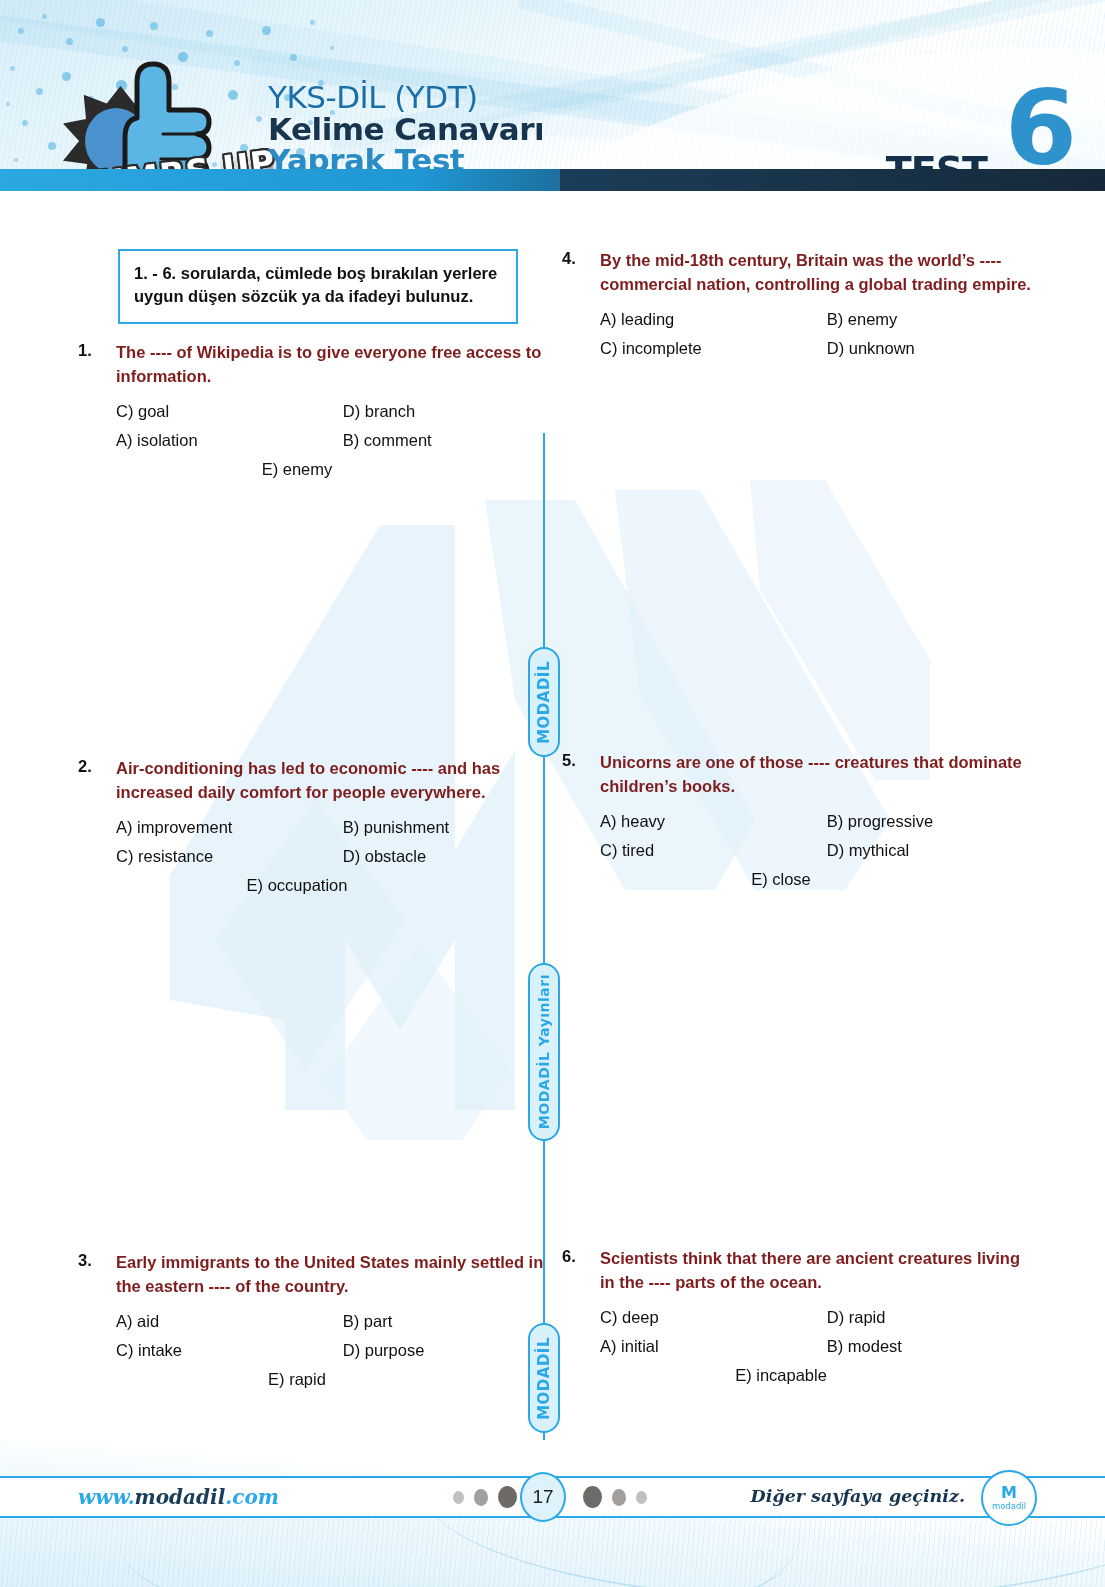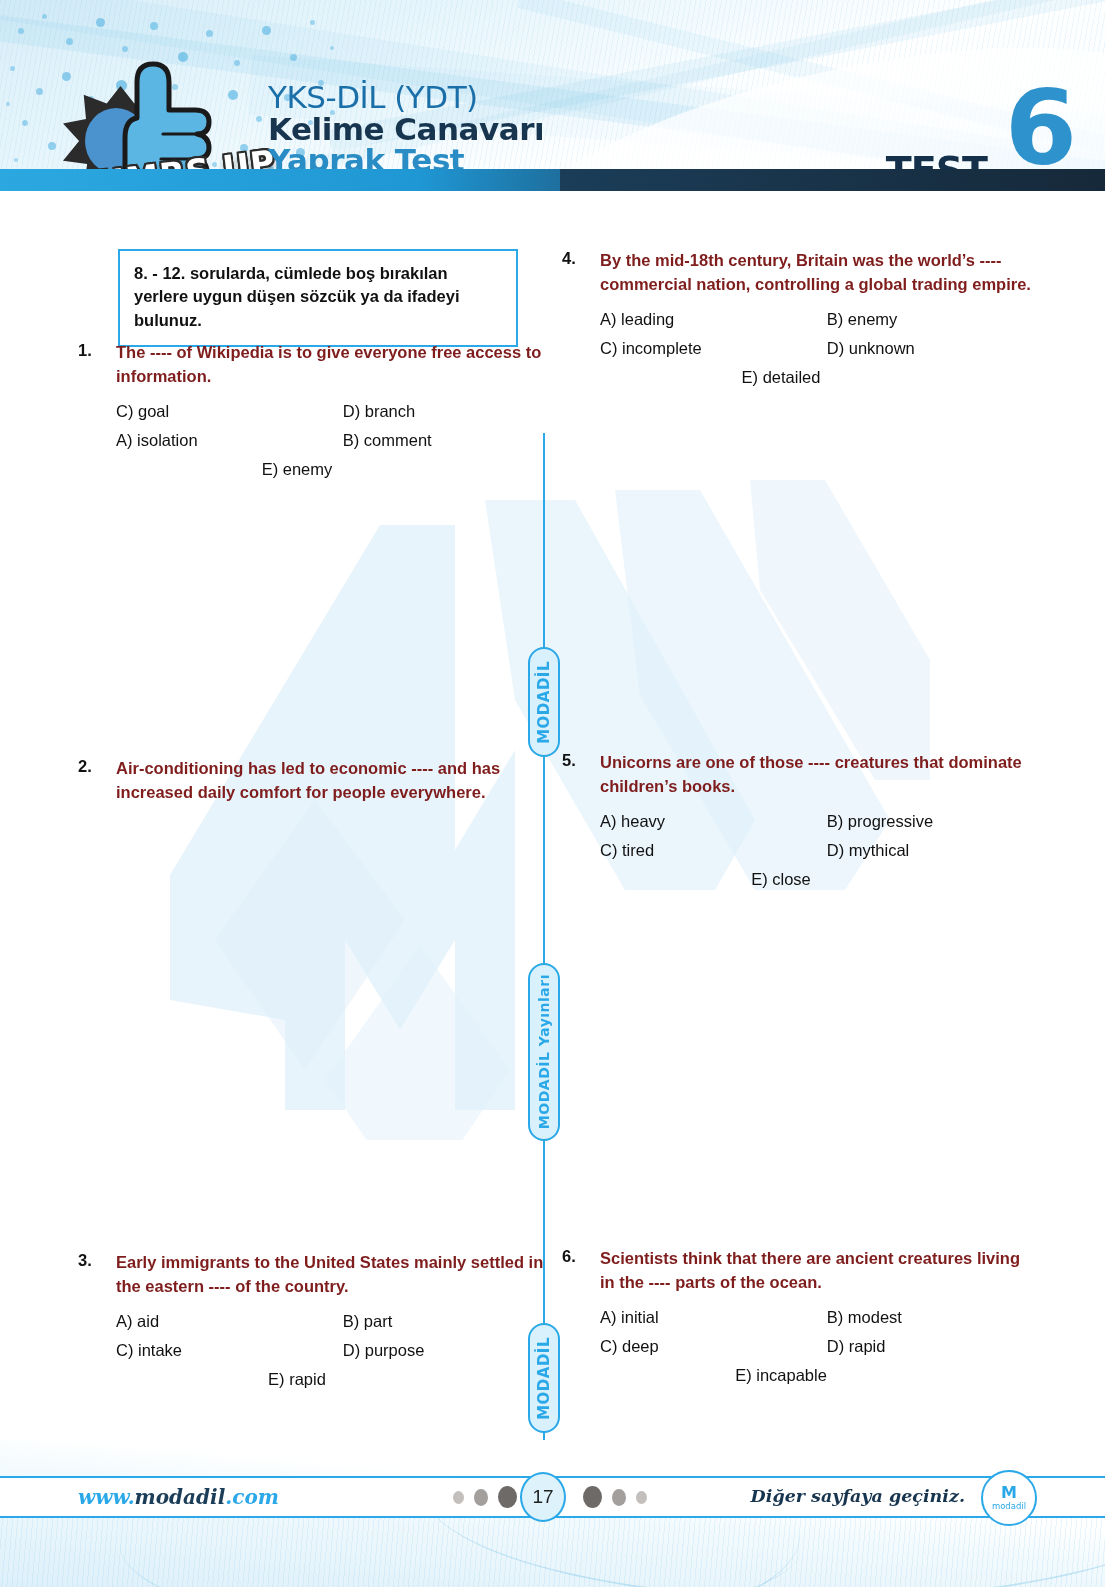--- a/index.html
+++ b/index.html
@@ -447,21 +447,21 @@
   <div class="vlabel vl2">
     <span>MODADİL Yayınları</span>
   </div>
   <div class="vlabel vl3">
     <span>MODADİL</span>
   </div>
 
   <div class="col-left">
 
     <div class="instr-box">
-      <p>8. - 12. sorularda, cümlede boş bırakılan yerlere uygun düşen sözcük ya da ifadeyi bulunuz.</p>
+      <p>1. - 6. sorularda, cümlede boş bırakılan yerlere uygun düşen sözcük ya da ifadeyi bulunuz.</p>
     </div>
 
     <div class="q" style="top:136px;">
       <div class="qnum">1.</div>
       <div class="qtext">The ---- of Wikipedia is to give everyone free access to information.</div>
       <div class="opts">
         <div class="optrow">
           <div class="o a">C) goal</div>
           <div class="o b">D) branch</div>
         </div>
@@ -469,20 +469,31 @@
           <div class="o a">A) isolation</div>
           <div class="o b">B) comment</div>
         </div>
         <div class="opt-e">E) enemy</div>
       </div>
     </div>
 
     <div class="q" style="top:552px;">
       <div class="qnum">2.</div>
       <div class="qtext">Air-conditioning has led to economic ---- and has increased daily comfort for people everywhere.</div>
+      <div class="opts">
+        <div class="optrow">
+          <div class="o a">A) improvement</div>
+          <div class="o b">B) punishment</div>
+        </div>
+        <div class="optrow">
+          <div class="o a">C) resistance</div>
+          <div class="o b">D) obstacle</div>
+        </div>
+        <div class="opt-e">E) occupation</div>
+      </div>
     </div>
 
     <div class="q" style="top:1046px;">
       <div class="qnum">3.</div>
       <div class="qtext">Early immigrants to the United States mainly settled in the eastern ---- of the country.</div>
       <div class="opts">
         <div class="optrow">
           <div class="o a">A) aid</div>
           <div class="o b">B) part</div>
         </div>
@@ -502,21 +513,20 @@
       <div class="qtext">By the mid-18th century, Britain was the world’s ---- commercial nation, controlling a global trading empire.</div>
       <div class="opts">
         <div class="optrow">
           <div class="o a">A) leading</div>
           <div class="o b">B) enemy</div>
         </div>
         <div class="optrow">
           <div class="o a">C) incomplete</div>
           <div class="o b">D) unknown</div>
         </div>
-        <div class="opt-e">E) detailed</div>
       </div>
     </div>
 
     <div class="q" style="top:546px;">
       <div class="qnum">5.</div>
       <div class="qtext">Unicorns are one of those ---- creatures that dominate children’s books.</div>
       <div class="opts">
         <div class="optrow">
           <div class="o a">A) heavy</div>
           <div class="o b">B) progressive</div>
@@ -527,26 +537,26 @@
         </div>
         <div class="opt-e">E) close</div>
       </div>
     </div>
 
     <div class="q" style="top:1042px;">
       <div class="qnum">6.</div>
       <div class="qtext">Scientists think that there are ancient creatures living in the ---- parts of the ocean.</div>
       <div class="opts">
         <div class="optrow">
+          <div class="o a">C) deep</div>
+          <div class="o b">D) rapid</div>
+        </div>
+        <div class="optrow">
           <div class="o a">A) initial</div>
           <div class="o b">B) modest</div>
-        </div>
-        <div class="optrow">
-          <div class="o a">C) deep</div>
-          <div class="o b">D) rapid</div>
         </div>
         <div class="opt-e">E) incapable</div>
       </div>
     </div>
   </div>
 </div>
 
 <div class="footer">
   <div class="ftr-bg"></div>
   <div class="ftr-hatch"></div>

